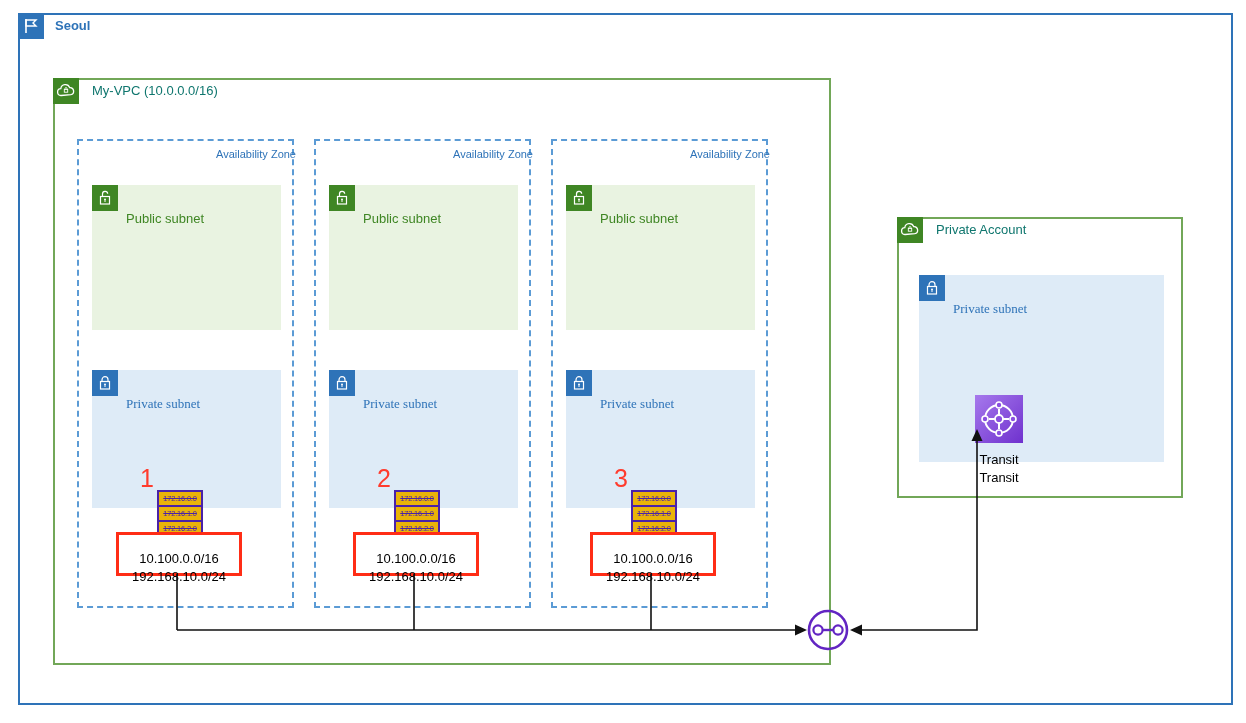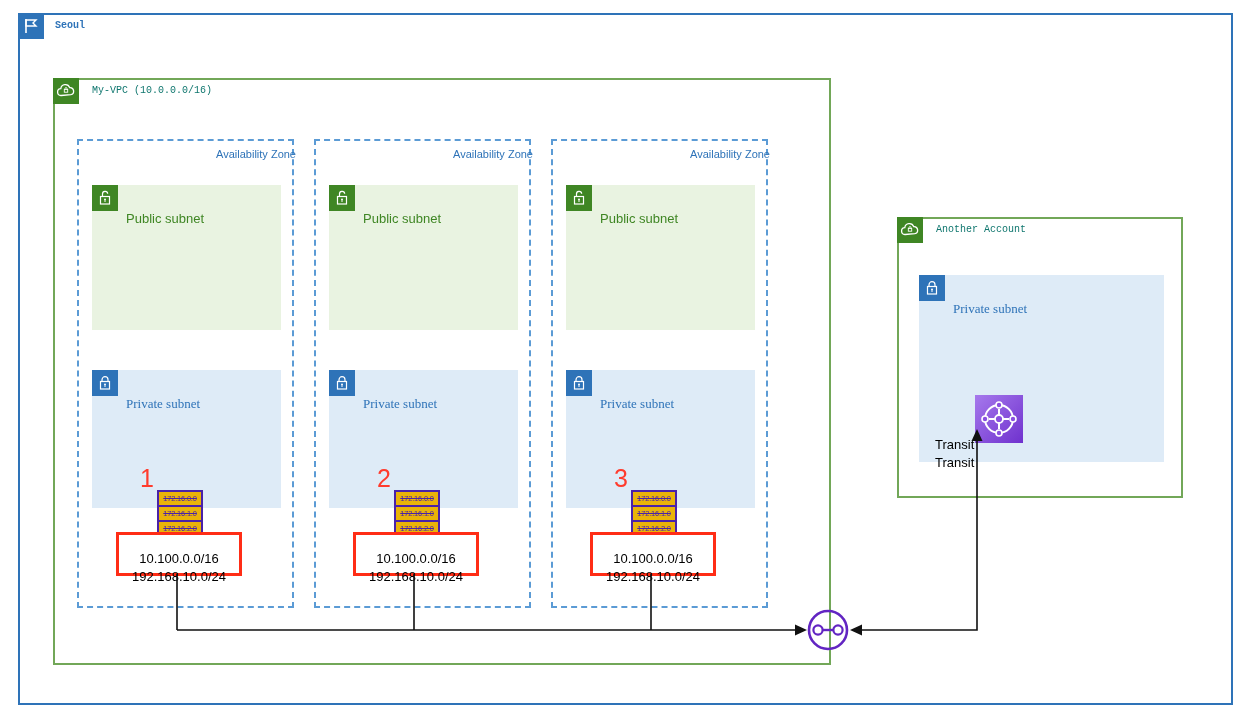--- a/index.html
+++ b/index.html
@@ -11,21 +11,21 @@
           border:2px solid #2E73B8;box-sizing:border-box;}
   .vpc{position:absolute;left:53px;top:78px;width:778px;height:587px;
        border:2px solid #72A758;box-sizing:border-box;}
   .account{position:absolute;left:897px;top:217px;width:286px;height:281px;
        border:2px solid #72A758;box-sizing:border-box;background:#fff;}
 
   .hdr-square{position:absolute;left:-2px;top:-2px;width:26px;height:26px;
       display:flex;align-items:center;justify-content:center;}
   .hdr-square.blue{background:#2E73B8;}
   .hdr-square.green{background:#3F8624;}
-  .group-title{position:absolute;top:-2px;height:26px;line-height:26px;font-size:10px;white-space:nowrap;font-family:Liberation Mono, monospace;}
+  .group-title{position:absolute;top:-2px;height:26px;line-height:26px;font-size:13px;white-space:nowrap;}
   .title-blue{left:35px;color:#2E73B8;font-weight:bold;}
   .title-gray{left:37px;color:#0f766e;}
 
   
   .az{position:absolute;top:139px;width:217px;height:469px;
       border:2px dashed #5B9BD5;box-sizing:border-box;}
   .az1{left:77px;} .az2{left:314px;} .az3{left:551px;}
   .az-label{position:absolute;left:4px;top:7px;width:100%;text-align:right;
       font-size:11px;color:#2E73B8;}
 
@@ -51,21 +51,21 @@
   .route-box{position:absolute;left:37px;top:391px;width:126px;height:44px;
       background:#fff;border:3px solid #FF2D16;box-sizing:border-box;
       text-align:center;font-size:13px;color:#000;padding-top:15px;}
   .route-box div{line-height:18px;white-space:nowrap;}
 
   
   .aa-subnet{position:absolute;left:20px;top:56px;width:245px;height:187px;background:#DEEBF7;}
   .tgw-icon{position:absolute;left:56px;top:120px;width:48px;height:48px;
       background:linear-gradient(135deg,#A679EC,#6F31CE);
       display:flex;align-items:center;justify-content:center;}
-  .tgw-label{position:absolute;left:16px;top:161px;width:128px;text-align:left;
+  .tgw-label{position:absolute;left:16px;top:176px;width:128px;text-align:center;
       font-size:13px;color:#000;line-height:18px;}
 
   .overlay{position:absolute;left:0;top:0;width:1246px;height:723px;pointer-events:none;}
 </style>
 </head>
 <body>
 
 <div class="canvas">
 
   <div class="region">
@@ -192,21 +192,21 @@
   </div>
 
   <div class="account">
     <div class="hdr-square green">
       <svg width="22" height="22" viewBox="0 0 22 22">
         <path d="M6.2,15.5 a3.4,3.4 0 0 1 -0.4,-6.8 a4.6,4.6 0 0 1 8.9,-1.1 a3.6,3.6 0 0 1 1.1,7.1 z" fill="none" stroke="#fff" stroke-width="1.3"></path>
         <rect x="9.3" y="9.4" width="3.4" height="2.8" fill="none" stroke="#fff" stroke-width="0.9"></rect>
         <path d="M10 9.4 v-0.8 a1,1 0 0 1 2,0 v0.8" fill="none" stroke="#fff" stroke-width="0.9"></path>
       </svg>
     </div>
-    <div class="group-title title-gray">Another Account</div>
+    <div class="group-title title-gray">Private Account</div>
 
     <div class="aa-subnet">
       <div class="subnet-icon blue">
         <svg width="18" height="18" viewBox="0 0 18 18">
           <rect x="4.5" y="7.5" width="9" height="7.5" fill="none" stroke="#fff" stroke-width="1.2"></rect>
           <path d="M6 7.5 v-1.8 a3,3 0 0 1 6,0 v1.8" fill="none" stroke="#fff" stroke-width="1.2"></path>
           <circle cx="9" cy="10.6" r="1" fill="#fff"></circle>
             <line x1="9" y1="11.3" x2="9" y2="13" stroke="#fff" stroke-width="1"></line>
         </svg>
       </div>

